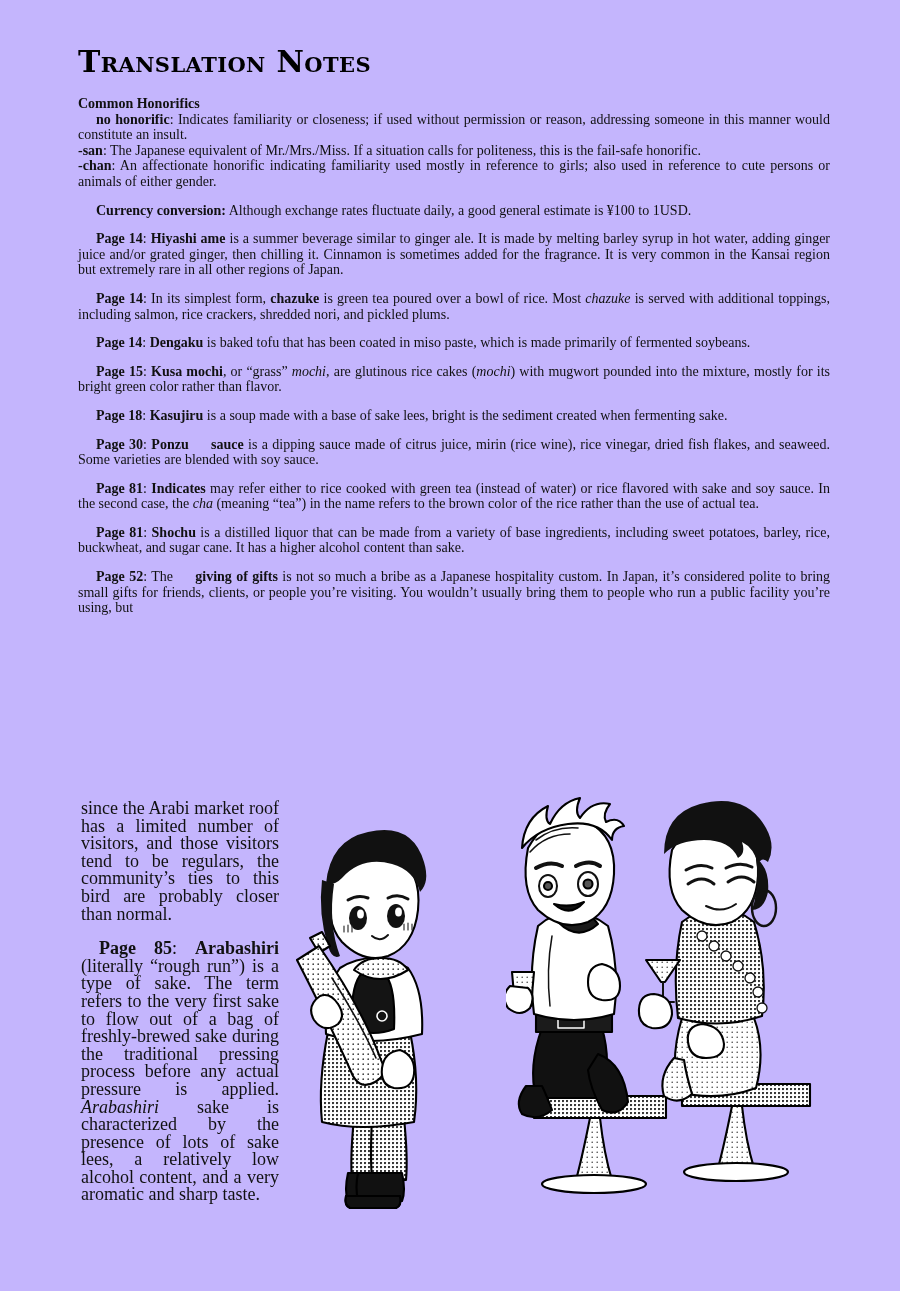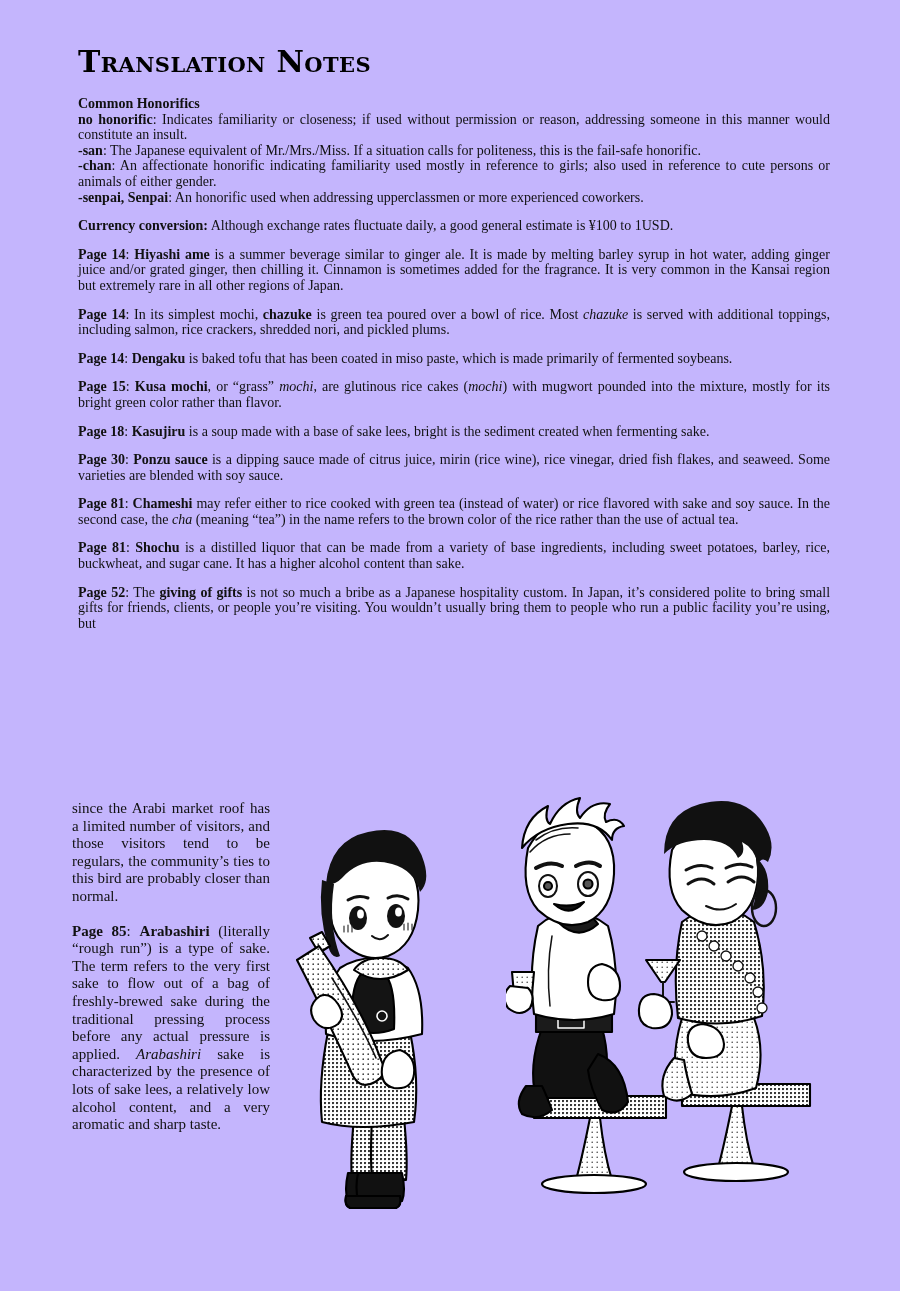--- a/index.html
+++ b/index.html
@@ -44,35 +44,35 @@
     text-align: justify;
     text-justify: inter-word;
   }
   .col-main p {
     margin: 0 0 0 0;
   }
   .block-gap {
     height: 13px;
   }
 
-  .bold { font-weight: 700; }
+  .bold { font-weight: 700; margin-left: 18px; }
   .ital { font-style: italic; }
   .bi   { font-weight: 700; }
 
   .honor-head {
     font-weight: 700;
   }
 
   
   .col-narrow {
     position: absolute;
-    left: 72px;
+    left: 81px;
     top: 800px;
     width: 198px;
-    font-size: 15px;
+    font-size: 18px;
     line-height: 17.6px;
     text-align: justify;
     text-justify: inter-word;
   }
   .col-narrow p { margin: 0; }
   .narrow-gap { height: 17px; }
 
   
   .art {
     position: absolute;
@@ -94,53 +94,52 @@
     <p>
       <span class="honor-head">Common Honorifics</span>
     </p>
 
     <p><span class="bold">no honorific</span><span>: Indicates familiarity or closeness; if used without permission or reason, addressing someone in this manner would constitute an insult.</span></p>
 
     <p><span class="bi">-san</span><span>: The Japanese equivalent of Mr./Mrs./Miss. If a situation calls for politeness, this is the fail-safe honorific.</span></p>
 
     <p><span class="bi">-chan</span><span>: An affectionate honorific indicating familiarity used mostly in reference to girls; also used in reference to cute persons or animals of either gender.</span></p>
 
-    <p><span class="bi">-senpai, Senpai</span><span>: An honorific used when addressing upperclassmen or more experienced coworkers.</span></p>
 
     <div class="block-gap"></div>
 
     <p><span class="bold">Currency conversion:</span><span> Although exchange rates fluctuate daily, a good general estimate is ¥100 to 1USD.</span></p>
 
     <div class="block-gap"></div>
 
     <p><span class="bold">Page 14</span><span>: </span><span class="bi">Hiyashi ame</span><span> is a summer beverage similar to ginger ale. It is made by melting barley syrup in hot water, adding ginger juice and/or grated ginger, then chilling it. Cinnamon is sometimes added for the fragrance. It is very common in the Kansai region but extremely rare in all other regions of Japan.</span></p>
 
     <div class="block-gap"></div>
 
-    <p><span class="bold">Page 14</span><span><span>: In its simplest mochi, </span><span class="bi">chazuke</span><span> is green tea poured over a bowl of rice. Most </span><span class="ital">chazuke</span><span> is served with additional toppings, including salmon, rice crackers, shredded nori, and pickled plums.</span></span></p>
+    <p><span class="bold">Page 14</span><span><span>: In its simplest form, </span><span class="bi">chazuke</span><span> is green tea poured over a bowl of rice. Most </span><span class="ital">chazuke</span><span> is served with additional toppings, including salmon, rice crackers, shredded nori, and pickled plums.</span></span></p>
 
     <div class="block-gap"></div>
 
     <p><span class="bold">Page 14</span><span><span>: </span><span class="bi">Dengaku</span><span> is baked tofu that has been coated in miso paste, which is made primarily of fermented soybeans.</span></span></p>
 
     <div class="block-gap"></div>
 
     <p><span class="bold">Page 15</span><span><span>: </span><span class="bi">Kusa mochi</span><span>, or “grass” </span><span class="ital">mochi</span><span>, are glutinous rice cakes (</span><span class="ital">mochi</span><span>) with mugwort pounded into the mixture, mostly for its bright green color rather than flavor.</span></span></p>
 
     <div class="block-gap"></div>
 
     <p><span class="bold">Page 18</span><span><span>: </span><span class="bi">Kasujiru</span><span> is a soup made with a base of sake lees, bright is the sediment created when fermenting sake.</span></span></p>
 
     <div class="block-gap"></div>
 
     <p><span class="bold">Page 30</span><span><span>: </span><span class="bi">Ponzu</span><span class="bold"> sauce</span><span> is a dipping sauce made of citrus juice, mirin (rice wine), rice vinegar, dried fish flakes, and seaweed. Some varieties are blended with soy sauce.</span></span></p>
 
     <div class="block-gap"></div>
 
-    <p><span class="bold">Page 81</span><span><span>: </span><span class="bi">Chameshi</span><span> may refer either to rice cooked with green tea (instead of water) or rice flavored with sake and soy sauce. In the second case, the </span><span class="ital">cha</span><span> (meaning “tea”) in the name refers to the brown color of the rice rather than the use of actual tea.</span></span></p>
+    <p><span class="bold">Page 81</span><span><span>: </span><span class="bi">Indicates</span><span> may refer either to rice cooked with green tea (instead of water) or rice flavored with sake and soy sauce. In the second case, the </span><span class="ital">cha</span><span> (meaning “tea”) in the name refers to the brown color of the rice rather than the use of actual tea.</span></span></p>
 
     <div class="block-gap"></div>
 
     <p><span class="bold">Page 81</span><span><span>: </span><span class="bi">Shochu</span><span> is a distilled liquor that can be made from a variety of base ingredients, including sweet potatoes, barley, rice, buckwheat, and sugar cane. It has a higher alcohol content than sake.</span></span></p>
 
     <div class="block-gap"></div>
 
     <p><span class="bold">Page 52</span><span><span>: The </span><span class="bold">giving of gifts</span><span> is not so much a bribe as a Japanese hospitality custom. In Japan, it’s considered polite to bring small gifts for friends, clients, or people you’re visiting. You wouldn’t usually bring them to people who run a public facility you’re using, but</span></span></p>
 
   </div>

